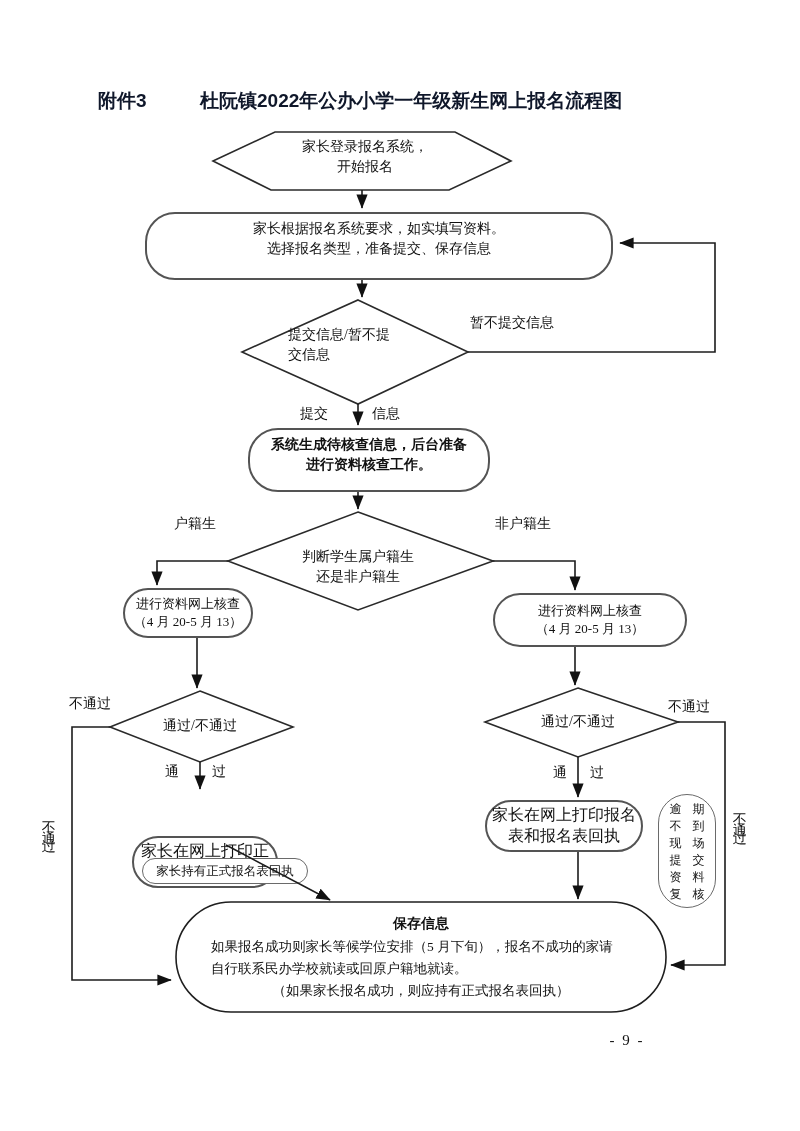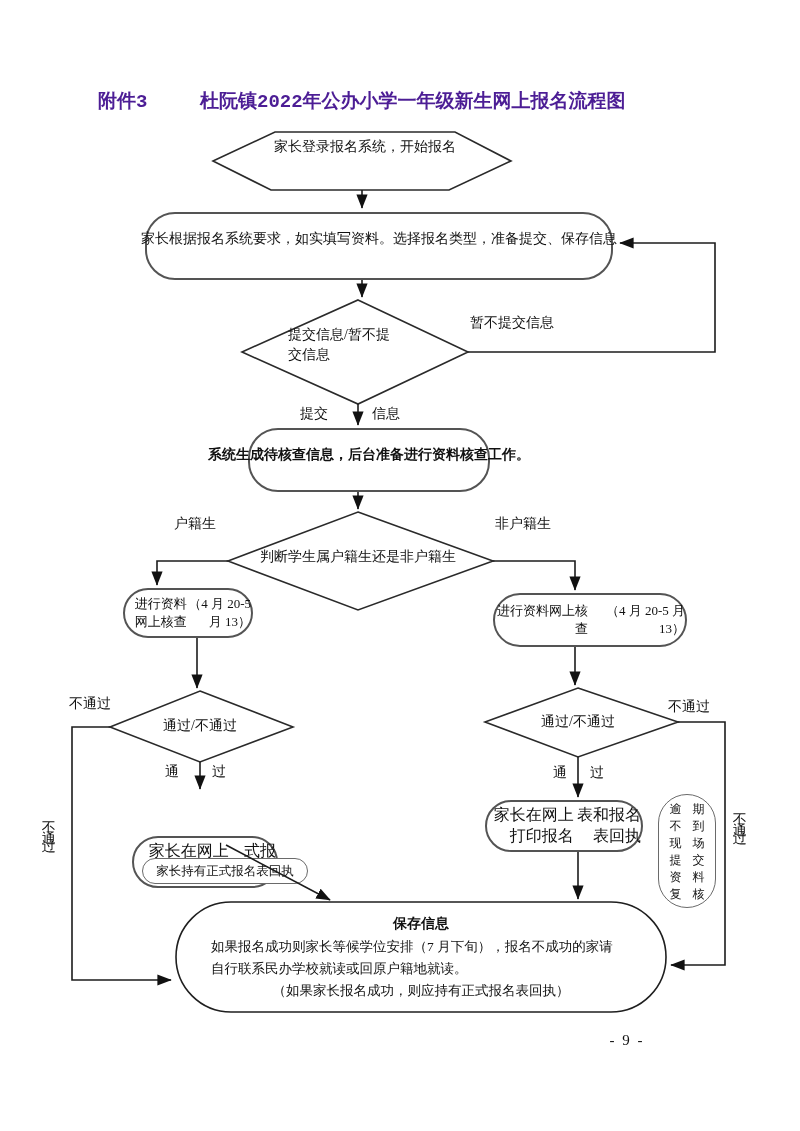--- a/index.html
+++ b/index.html
@@ -4,23 +4,23 @@
 <style>
   html,body{margin:0;padding:0;background:#ffffff;}
   .canvas{position:relative;width:800px;height:1131px;background:#fff;overflow:hidden;
           font-family:"Liberation Serif",serif;color:#111;}
   .svg-layer{position:absolute;left:0;top:0;z-index:0;}
   .svg-top{position:absolute;left:0;top:0;z-index:3;pointer-events:none;}
   .box{position:absolute;background:#fff;z-index:1;box-sizing:border-box;border-radius:30px;}
   .txt{position:absolute;z-index:2;font-size:14px;line-height:1.45;white-space:nowrap;}
   .rect-thick{border:2px solid #545454;}
   .rect-thin{border:1.5px solid #6a6a6a;}
-  .center{display:flex;flex-direction:row;align-items:center;justify-content:center;text-align:right;}
-  .title-row{position:absolute;z-index:2;font-family:Liberation Mono, monospace;font-weight:bold;
-             font-size:19px;color:#4c1d95;white-space:nowrap;text-align:right;}
+  .center{display:flex;flex-direction:column;align-items:center;justify-content:center;text-align:right;}
+  .title-row{position:absolute;z-index:2;font-family:Liberation Sans, sans-serif;font-weight:bold;
+             font-size:19px;color:#0f172a;white-space:nowrap;text-align:right;}
   .vert{writing-mode:vertical-rl;text-orientation:upright;letter-spacing:9px;font-size:14px;}
   .small{font-size:13px;}
   .overdue{display:flex;flex-direction:column;justify-content:space-between;
            padding:6px 4px;font-size:12px;text-align:center;word-spacing:8px;}
   .end-line{font-size:13.5px;}
 </style>
 </head>
 <body>
 
 <div class="canvas">
@@ -145,21 +145,21 @@
   <div class="box rect-thin overdue" style="left:658px;top:794px;width:58px;height:114px;">
     <div>逾 期</div>
     <div>不 到</div>
     <div>现 场</div>
     <div>提 交</div>
     <div>资 料</div>
     <div>复 核</div>
   </div>
 
   <div class="txt" style="left:176px;top:914px;width:490px;text-align:center;font-weight:bold;">保存信息</div>
-  <div class="txt end-line" style="left:211px;top:937px;">如果报名成功则家长等候学位安排（7 月下旬），报名不成功的家请</div>
+  <div class="txt end-line" style="left:211px;top:937px;">如果报名成功则家长等候学位安排（5 月下旬），报名不成功的家请</div>
   <div class="txt end-line" style="left:211px;top:959px;">自行联系民办学校就读或回原户籍地就读。</div>
   <div class="txt end-line" style="left:176px;top:981px;width:490px;text-align:center;">（如果家长报名成功，则应持有正式报名表回执）</div>
 
   <svg class="svg-top" width="800" height="1131" viewBox="0 0 800 1131">
     <defs>
       <marker id="arr2" markerWidth="10" markerHeight="8" refX="8.5" refY="3.5" orient="auto">
         <polygon points="0 0, 9 3.5, 0 7" fill="#111"></polygon>
       </marker>
     </defs>
     <line x1="226" y1="845" x2="330" y2="900" stroke="#1c1c1c" stroke-width="1.6" marker-end="url(#arr2)"></line>

